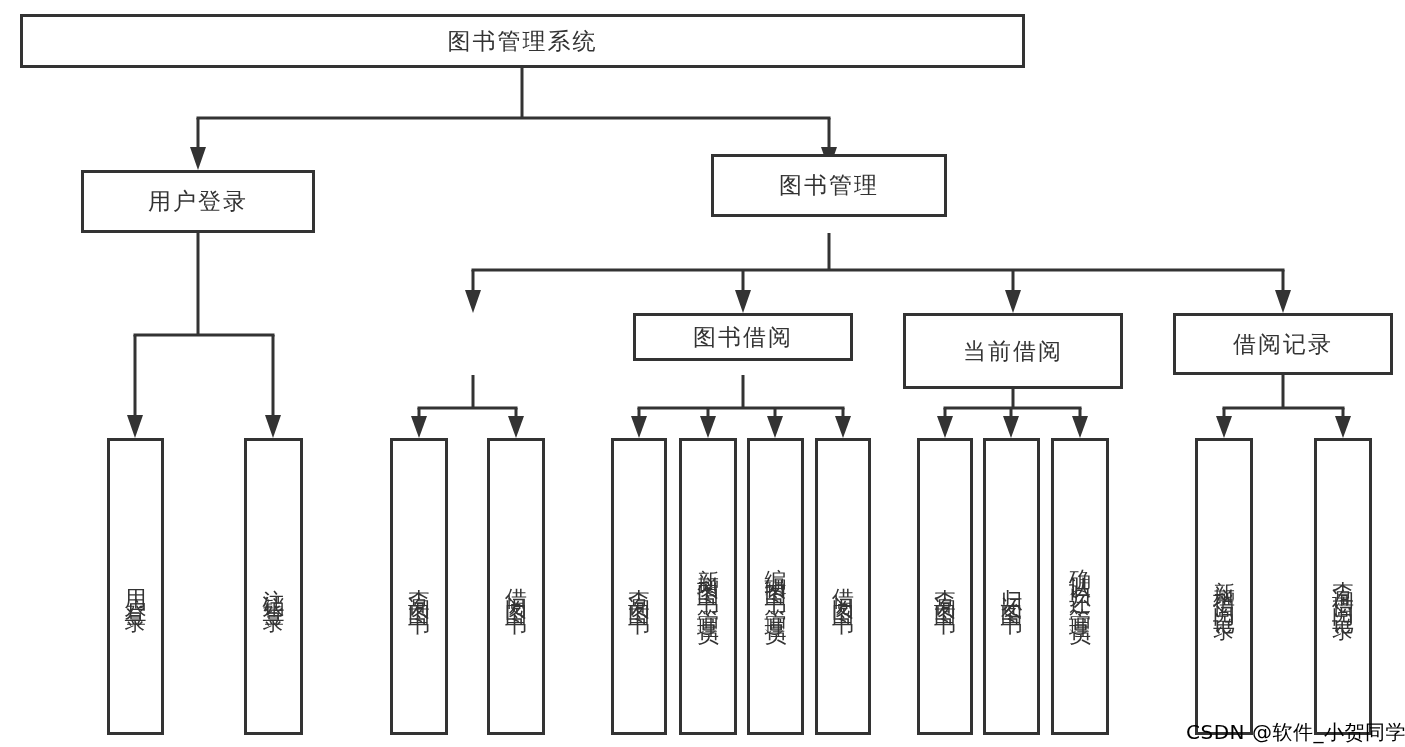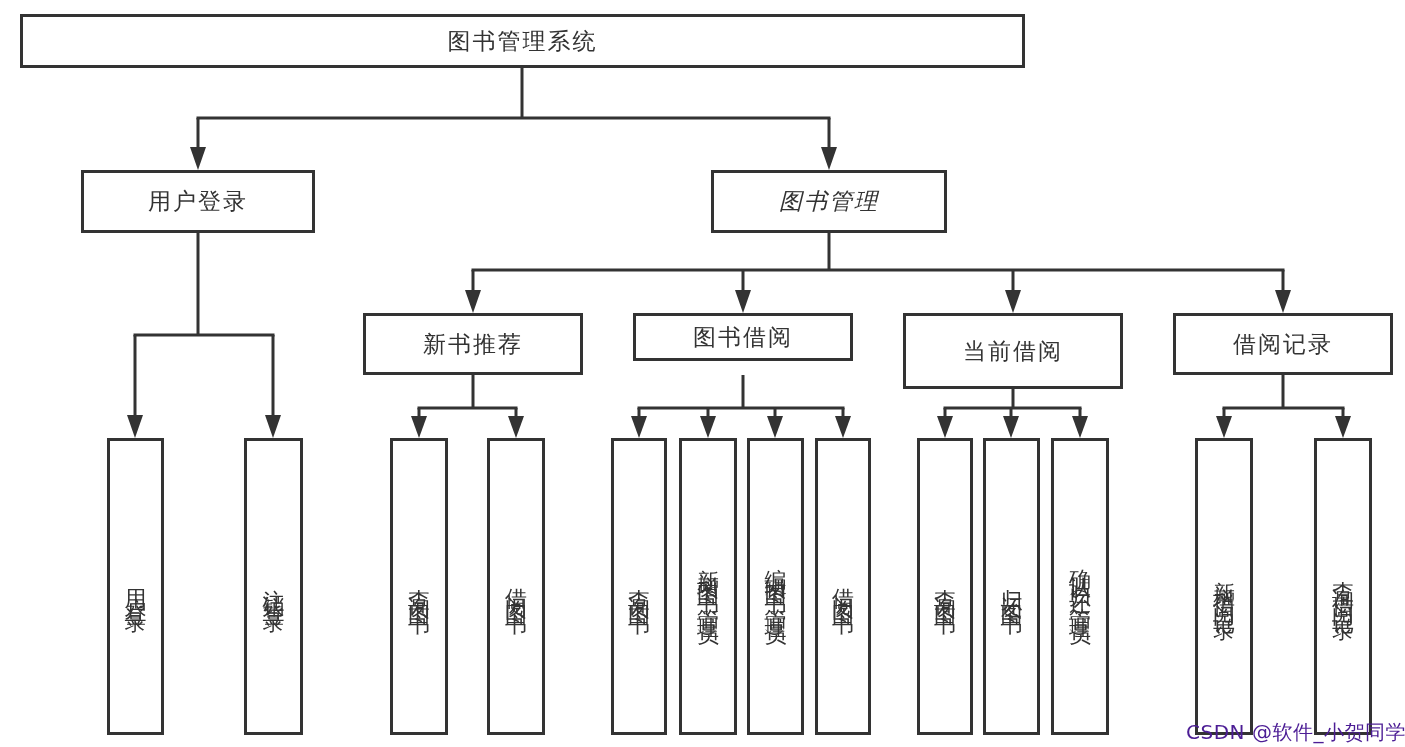--- a/index.html
+++ b/index.html
@@ -27,21 +27,21 @@
     writing-mode:vertical-rl;
     font-size:22px;
     letter-spacing:8px;
     line-height:1;
   }
   #watermark{
     position:absolute;
     left:1186px;top:719px;
     width:212px;
     font-size:20px;
-    color:#4c1d95;
+    color:#000000;
     white-space:nowrap;
     letter-spacing:0.5px;
   }
 </style>
 </head>
 <body>
 
 <div id="stage">
 
   <svg id="wires" viewBox="0 0 1405 747" xmlns="http://www.w3.org/2000/svg">
@@ -113,23 +113,22 @@
       <polygon points="1072,416 1088,416 1080,438"></polygon>
 
       <polygon points="1216,416 1232,416 1224,438"></polygon>
       <polygon points="1335,416 1351,416 1343,438"></polygon>
     </g>
   </svg>
 
   <div class="box hbox" style="left:20px;top:14px;width:1005px;height:54px;">图书管理系统</div>
 
   <div class="box hbox" style="left:81px;top:170px;width:234px;height:63px;">用户登录</div>
-  <div class="box hbox" style="left:711px;top:170px;width:236px;height:63px;font-style:italic;">图书管理</div>
+  <div class="box hbox" style="left:711px;top:154px;width:236px;height:63px;">图书管理</div>
 
-  <div class="box hbox" style="left:363px;top:313px;width:220px;height:62px;">新书推荐</div>
   <div class="box hbox" style="left:633px;top:313px;width:220px;height:48px;">图书借阅</div>
   <div class="box hbox" style="left:903px;top:313px;width:220px;height:76px;">当前借阅</div>
   <div class="box hbox" style="left:1173px;top:313px;width:220px;height:62px;">借阅记录</div>
 
   <div class="box vbox" style="left:107px;top:438px;width:57px;height:297px;">用户登录</div>
   <div class="box vbox" style="left:244px;top:438px;width:59px;height:297px;">注销登录</div>
 
   <div class="box vbox" style="left:390px;top:438px;width:58px;height:297px;">查询图书</div>
   <div class="box vbox" style="left:487px;top:438px;width:58px;height:297px;">借阅图书</div>
 

